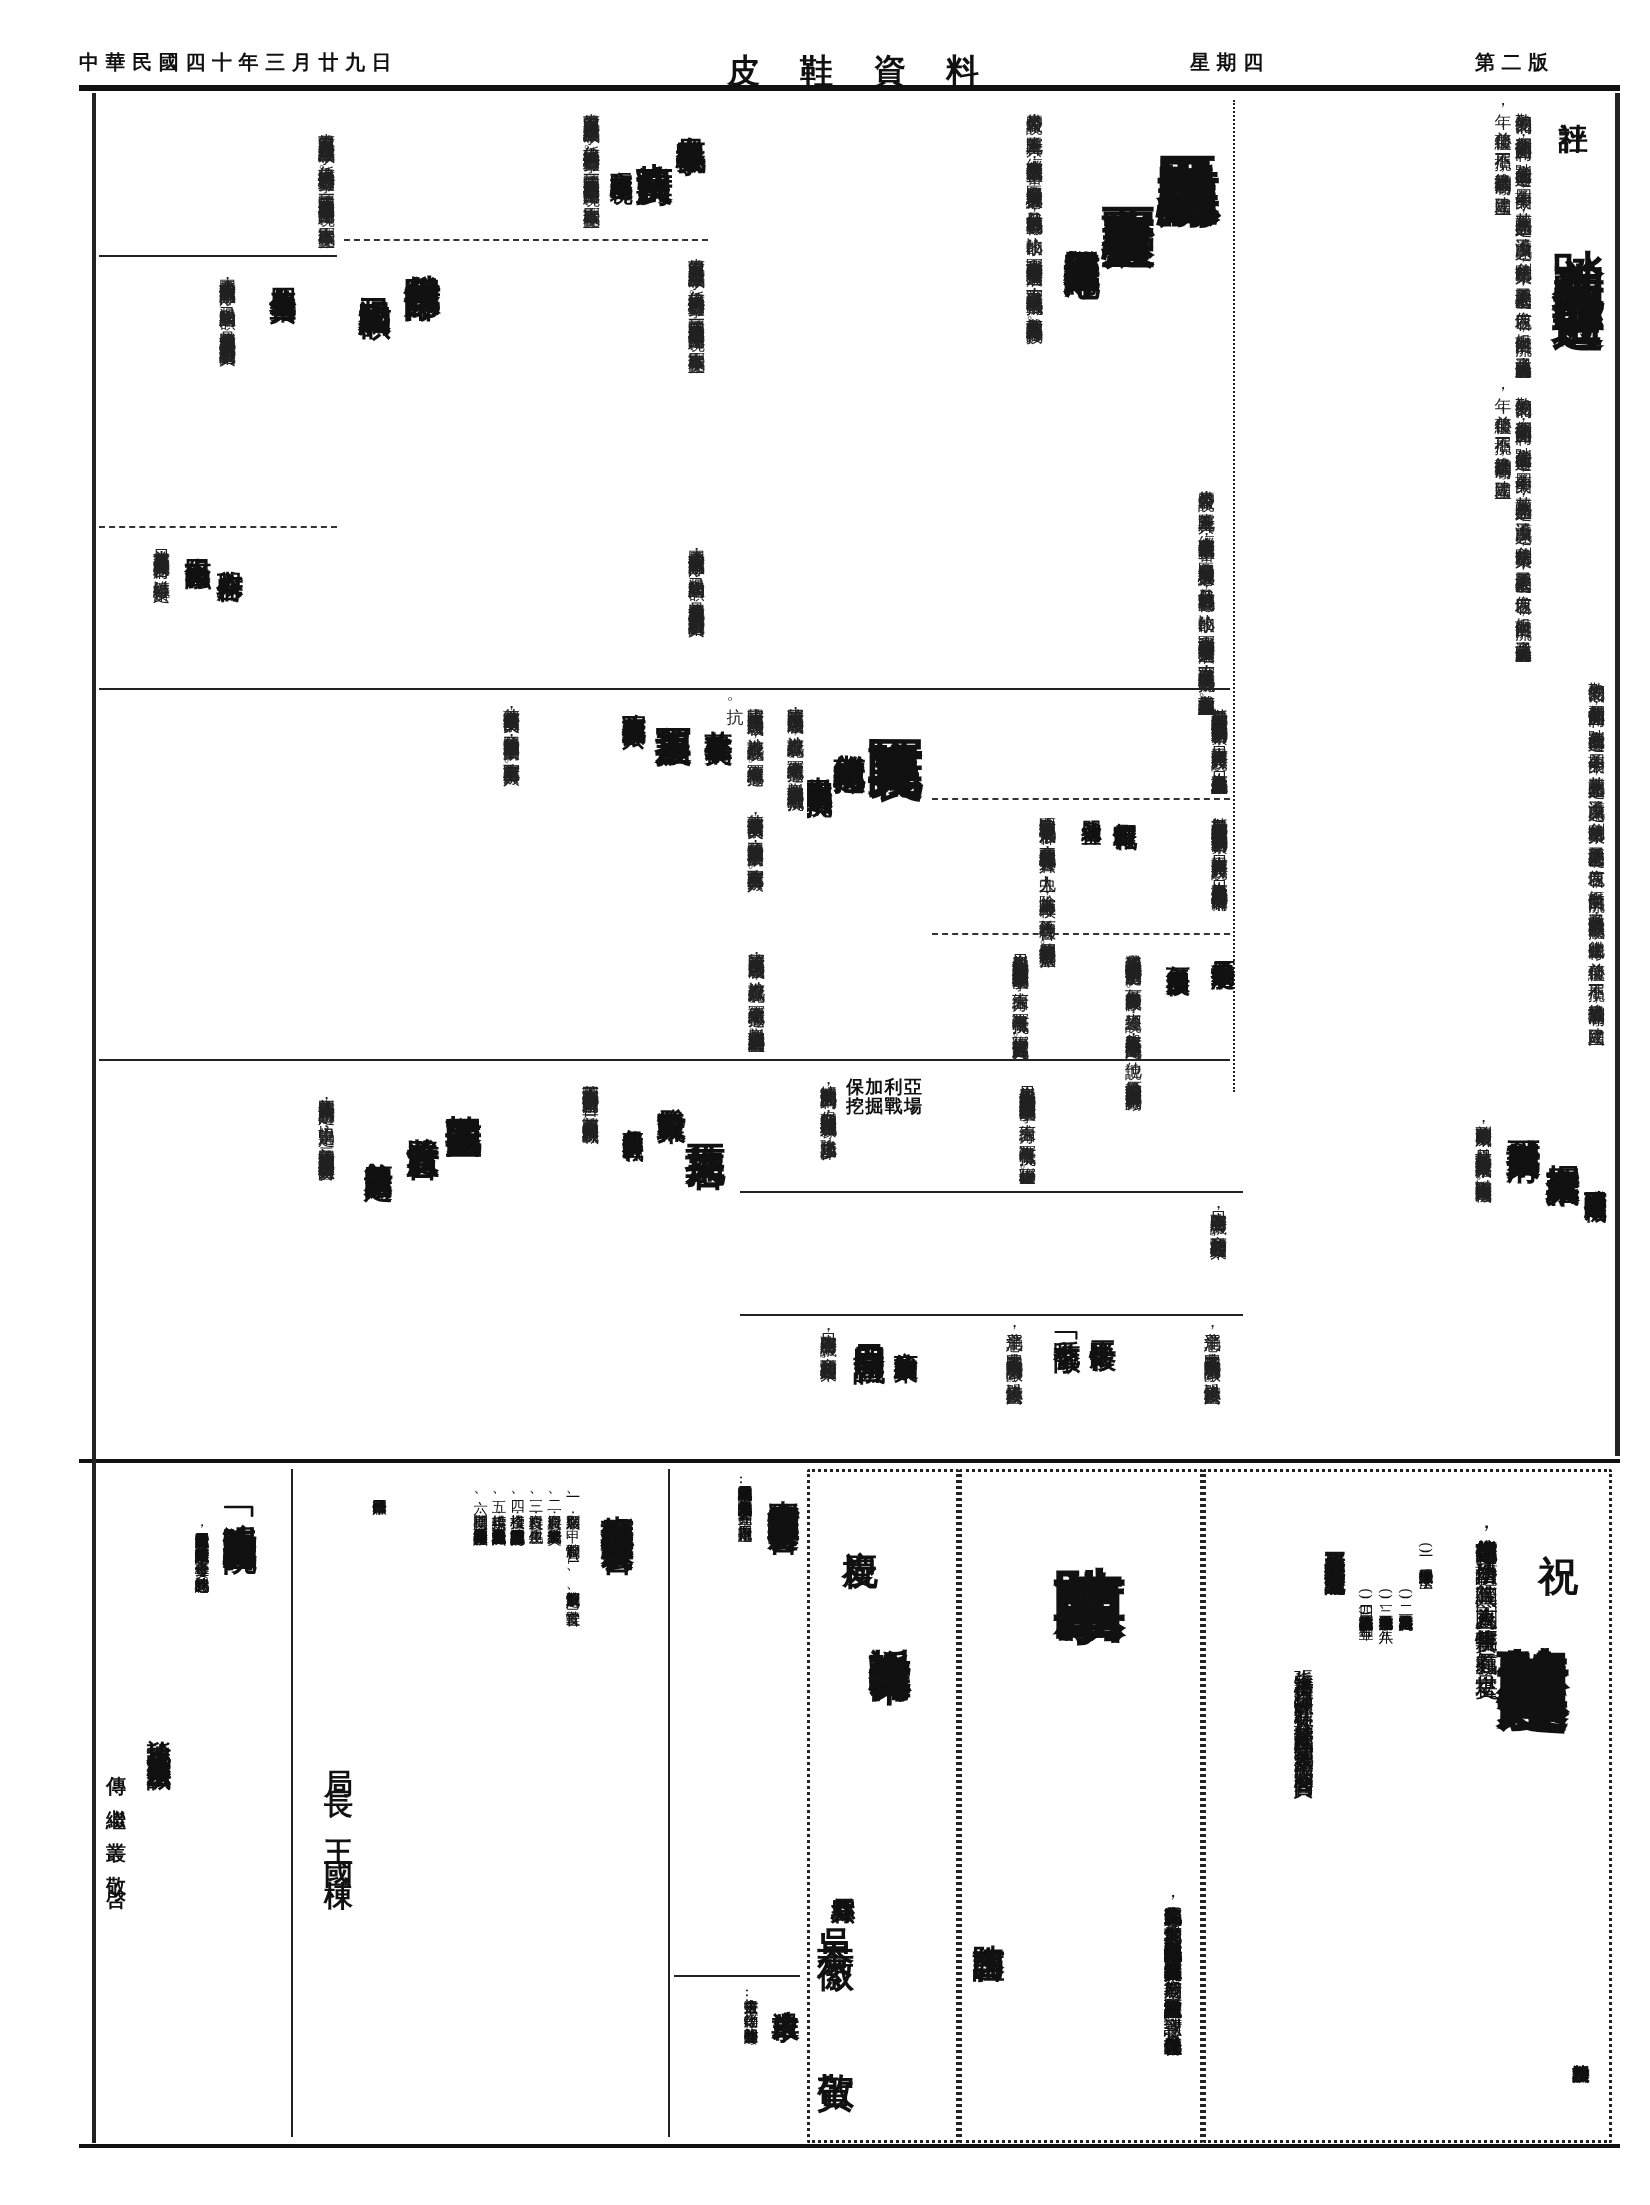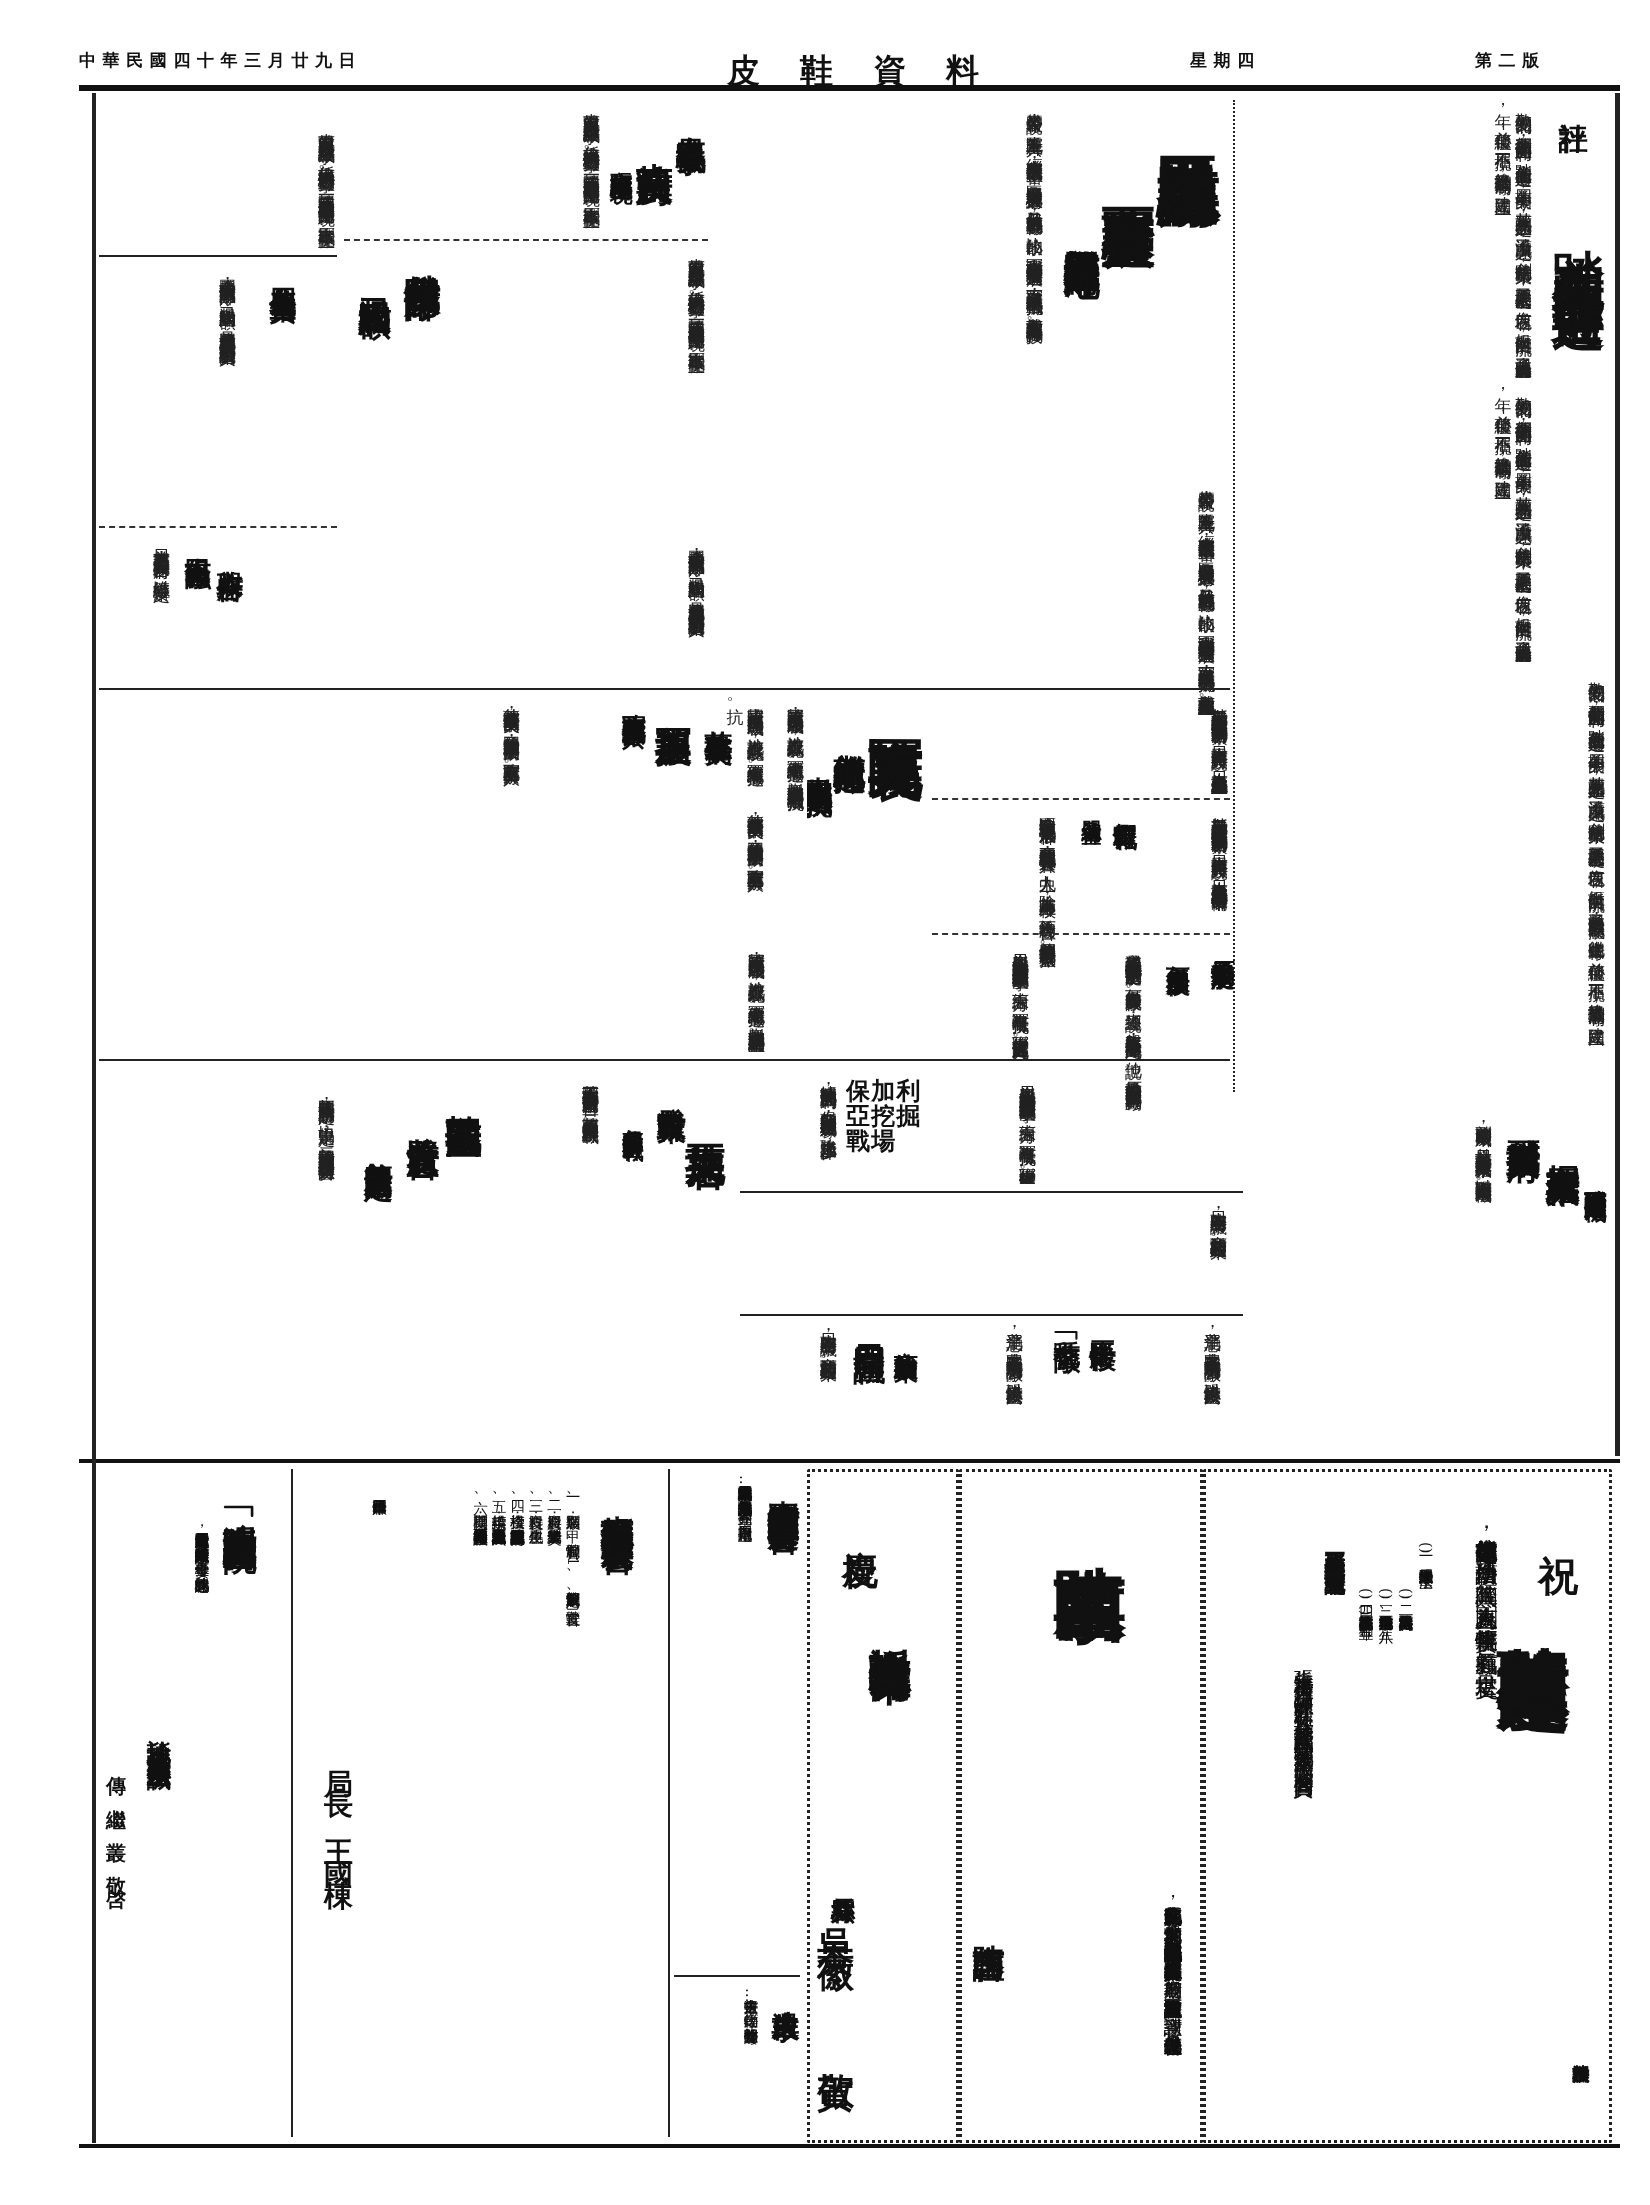--- a/index.html
+++ b/index.html
@@ -1,20 +1,20 @@
 <!DOCTYPE html>
 <html style="font-size:10.6px"><head>
 <meta charset="utf-8">
 <style>
   html,body{margin:0;padding:0;background:#fff;}
   body{width:1651px;height:2205px;position:relative;overflow:hidden;
        font-family:"DejaVu Serif","Liberation Serif",serif;color:#111;}
   .page{position:absolute;left:79px;top:26.5px;width:1541px;height:2156px;}
   .masthead{position:absolute;left:0;top:13.2px;width:1541px;height:53px;}
-  .mh-item{position:absolute;top:9.3px;font-weight:bold;font-size:17px;letter-spacing:6.6px;white-space:nowrap;}
+  .mh-item{position:absolute;top:9.3px;font-weight:bold;font-size:20px;letter-spacing:6.6px;white-space:nowrap;}
   .rule{position:absolute;left:0;width:1541px;height:6.6px;background:#111;}
   .blk{position:absolute;overflow:hidden;}
   .v{writing-mode:vertical-rl;}
   .hl{font-weight:bold;line-height:1.05;letter-spacing:1.3px;}
   .body-text{writing-mode:vertical-rl;font-size:17px;line-height:20.5px;letter-spacing:0.7px;
              color:#222;text-align:justify;height:100%;width:100%;}
   .hline{position:absolute;height:2px;background:#222;}
   .vline{position:absolute;width:2px;background:#222;}
   .dash{position:absolute;border-top:2px dashed #333;height:0;}
   .frame{position:absolute;border:3.3px double #222;border-radius:2.6px;}
@@ -157,21 +157,21 @@
   </div>
   <div class="blk" style="left:20px;top:668px;width:423px;height:238px;">
     <div class="body-text">菲律賓共黨份子攻擊美國僑民，美國已加速對菲律賓的軍事援助，政府軍包圍共軍三百餘人。</div>
   </div>
   <div class="blk" style="left:20px;top:913px;width:668px;height:112px;">
     <div class="body-text">韓國軍隊已攻克東海岸的襄陽城，該地在卅八度線以北，敵軍繼續向北撤退。春川以北的聯軍遭遇到敵軍的頑強抵抗。</div>
   </div>
   <div class="hline" style="left:20px;top:1032px;width:1131px;"></div>
 
   <div class="blk" style="left:767px;top:1045px;width:93px;height:112px;">
-    <div class="hl" style="font-size:24px;position:absolute;left:0;top:6.6px;width:93px;">保加利亞挖掘戰場</div>
+    <div class="hl" style="font-size:18px;position:absolute;left:0;top:6.6px;width:93px;">保加利亞挖掘戰場</div>
   </div>
   <div class="blk" style="left:661px;top:1045px;width:99px;height:112px;">
     <div class="body-text">據逃抵此間的保加利亞人稱，保加利亞已開始在邊境挖掘戰壕，強迫人民參加工作。</div>
   </div>
   <div class="blk" style="left:866px;top:1045px;width:93px;height:112px;">
     <div class="body-text">今日春川以北三十八度附近的聯軍遭到敵軍小型武器及迫擊砲的攻擊，東線方面，敵軍沒有任何抵抗，聯軍搜索部隊已前進八九五人。</div>
   </div>
 
   <div class="blk" style="left:569px;top:1058px;width:79px;height:212px;">
     <div class="tag hl" style="font-size:29px;right:40px;top:0;">發表對韓政策</div>

